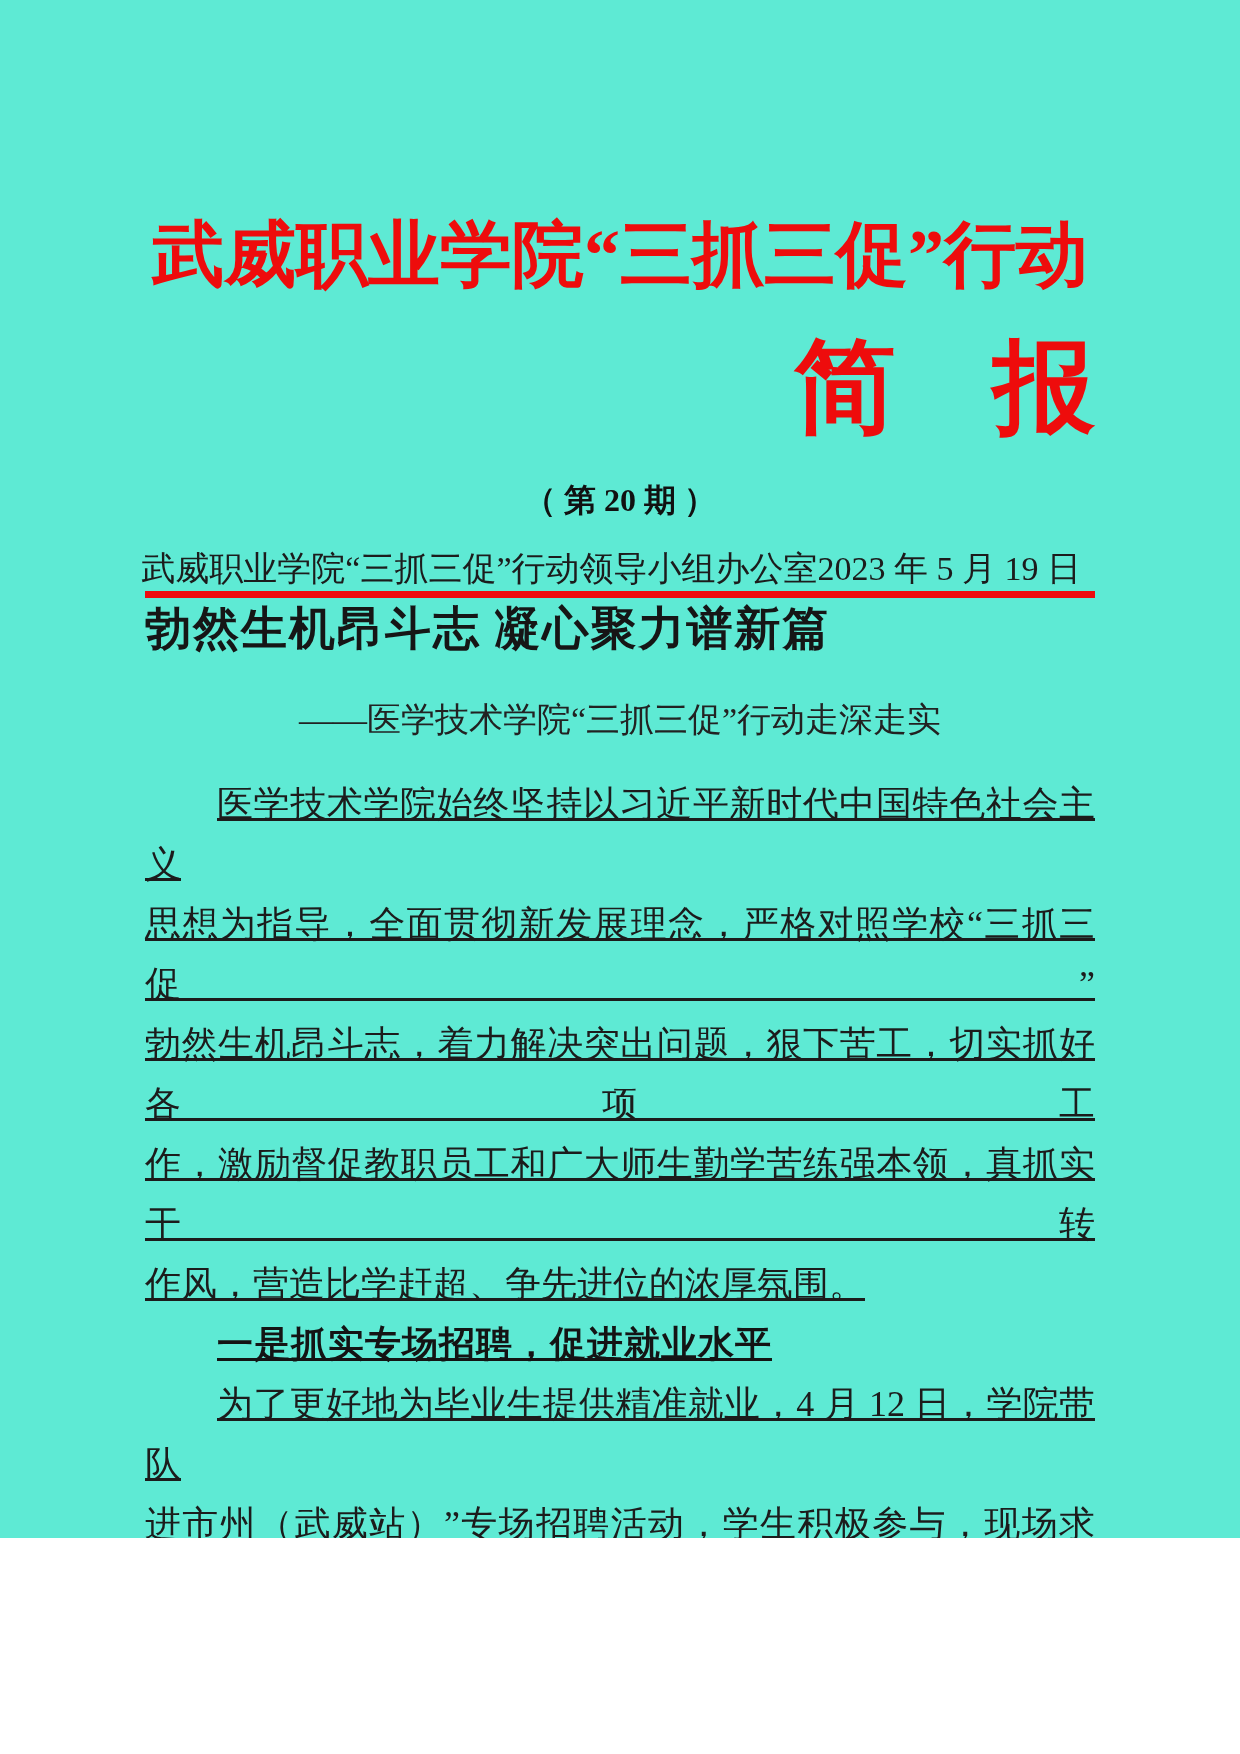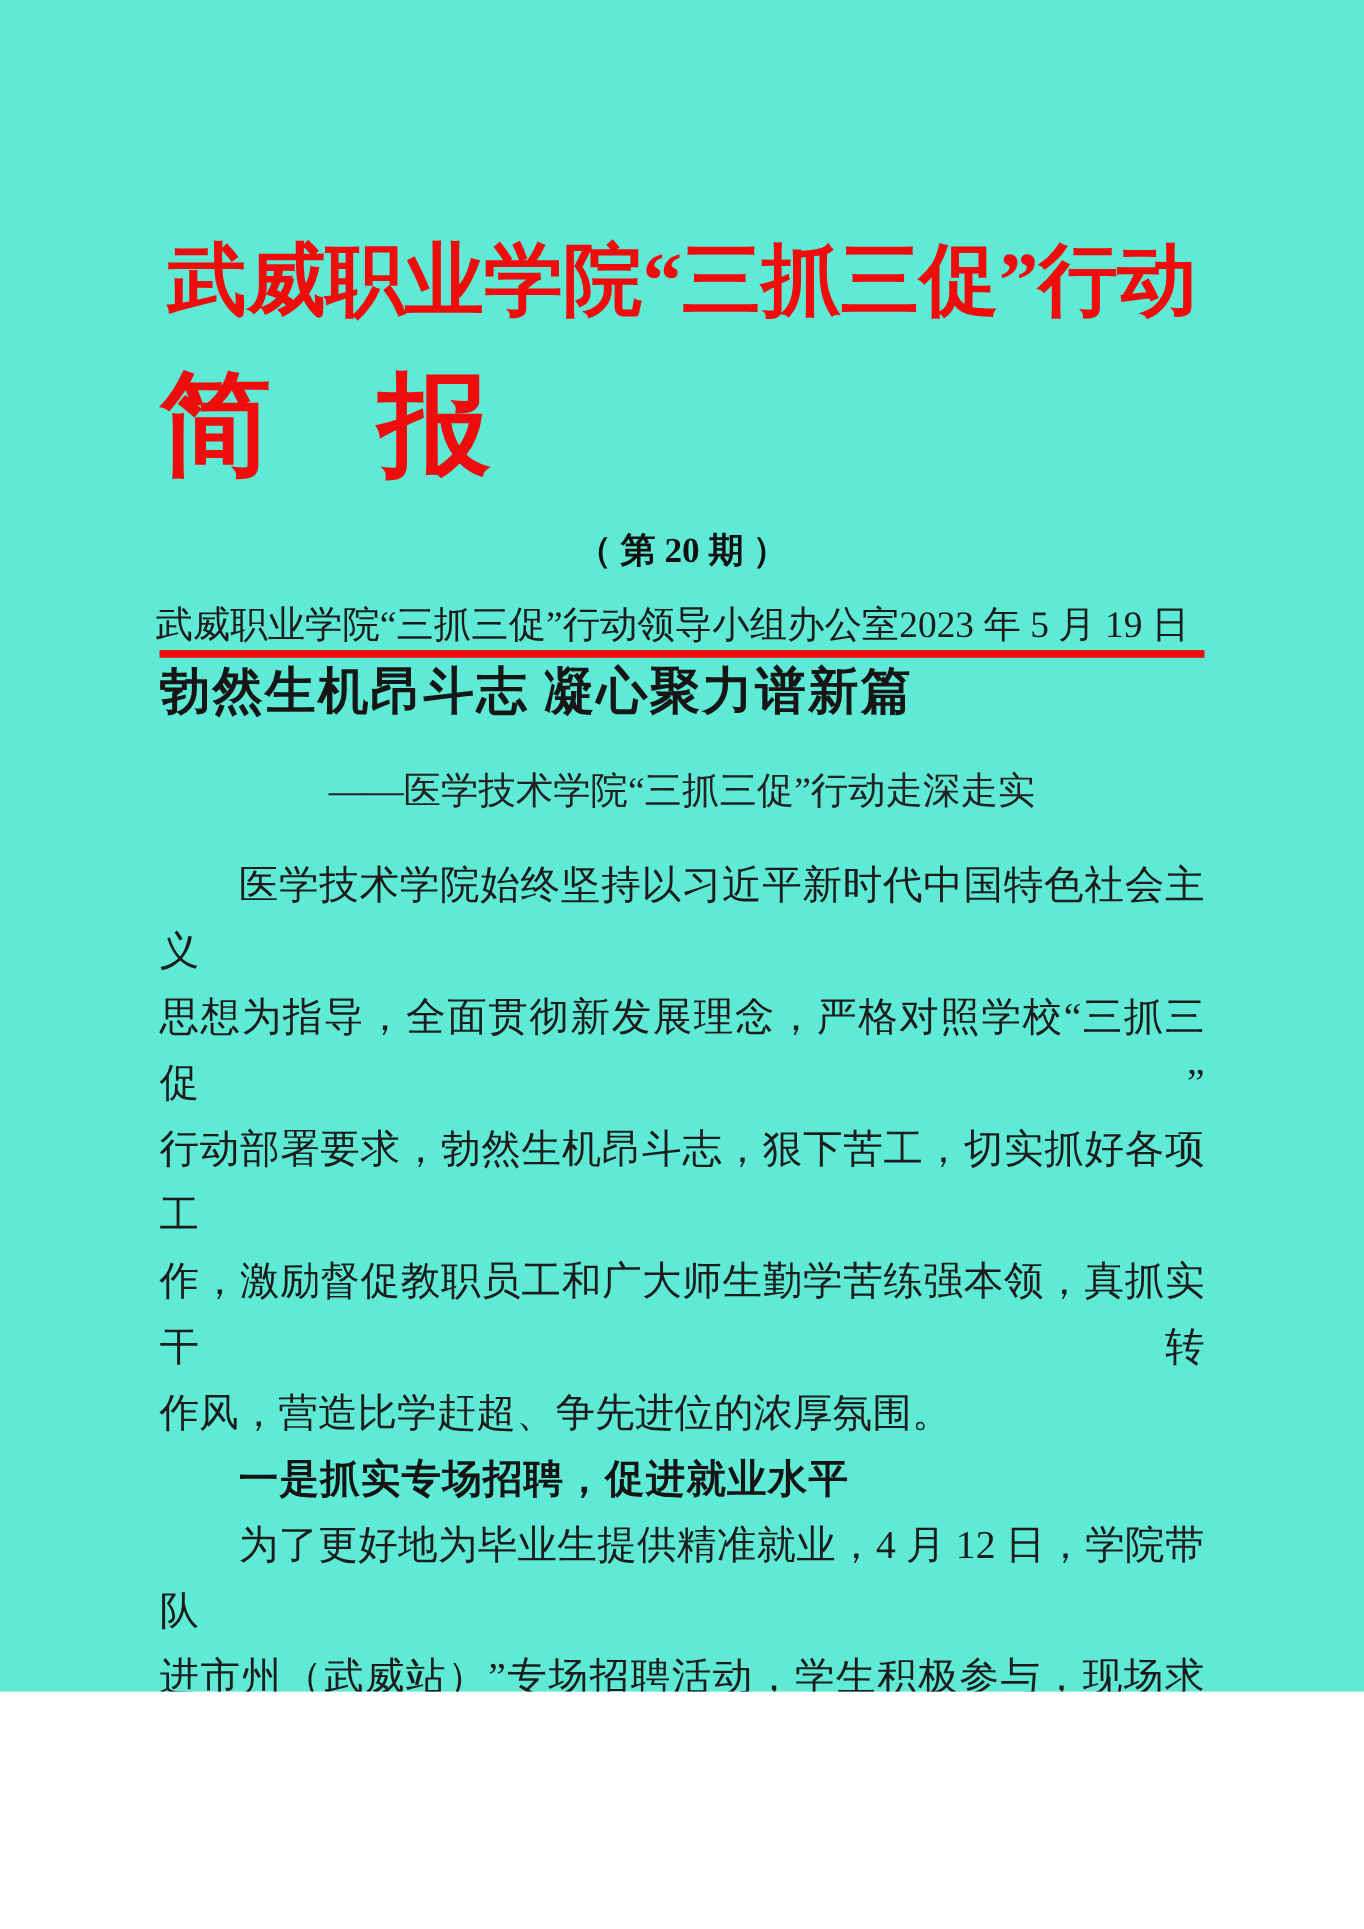--- a/index.html
+++ b/index.html
@@ -20,21 +20,21 @@
   .org-title{
     margin-top:207px;
     font-size:72px;line-height:96px;
     font-weight:bold;color:var(--red);
     text-align:center;white-space:nowrap;
   }
   .bulletin-title{
     margin-top:24px;
     font-size:102px;line-height:122px;
     font-weight:bold;color:var(--red);
-    text-align:left;word-spacing:0.7em;white-space:nowrap;
+    text-align:right;word-spacing:0.7em;white-space:nowrap;
   }
   .issue-line{
     margin-top:27px;
     font-size:32px;line-height:48px;
     font-weight:bold;color:#111;
     text-align:center;
   }
   .office-row{
     margin-top:25px;
     display:flex;justify-content:flex-end;align-items:baseline;
@@ -55,21 +55,21 @@
   .article-subtitle{
     margin-top:37px;
     font-size:34px;line-height:46px;
     color:#222;text-align:center;white-space:nowrap;
   }
   .body-block{
     margin-top:31px;
     font-size:36px;line-height:60px;
     color:var(--ink);
   }
-  .line{min-height:60px;}
+  .line{min-height:60px;text-decoration:underline;}
   .fill{text-align:justify;text-align-last:justify;}
   .indent{text-indent:72px;}
   .heading{
     font-family:"Liberation Sans", sans-serif;
     font-weight:bold;color:#141414;
     letter-spacing:1px;
   }
 </style>
 </head>
 <body>
@@ -90,21 +90,21 @@
 
     <div class="rule-single"></div>
 
     <div class="article-title">勃然生机昂斗志 凝心聚力谱新篇</div>
 
     <div class="article-subtitle">——医学技术学院“三抓三促”行动走深走实</div>
 
     <div class="body-block">
       <div class="line fill indent">医学技术学院始终坚持以习近平新时代中国特色社会主义</div>
       <div class="line fill">思想为指导，全面贯彻新发展理念，严格对照学校“三抓三促”</div>
-      <div class="line fill">行动部署要求，勃然生机昂斗志，狠下苦工，切实抓好各项工</div>
+      <div class="line fill">勃然生机昂斗志，着力解决突出问题，狠下苦工，切实抓好各项工</div>
       <div class="line fill">作，激励督促教职员工和广大师生勤学苦练强本领，真抓实干转</div>
       <div class="line">作风，营造比学赶超、争先进位的浓厚氛围。</div>
 
       <div class="line heading indent">一是抓实专场招聘，促进就业水平</div>
 
       <div class="line fill indent">为了更好地为毕业生提供精准就业，4 月 12 日，学院带队</div>
       <div class="line fill">进市州（武威站）”专场招聘活动，学生积极参与，现场求职交</div>
 
     </div>
 

